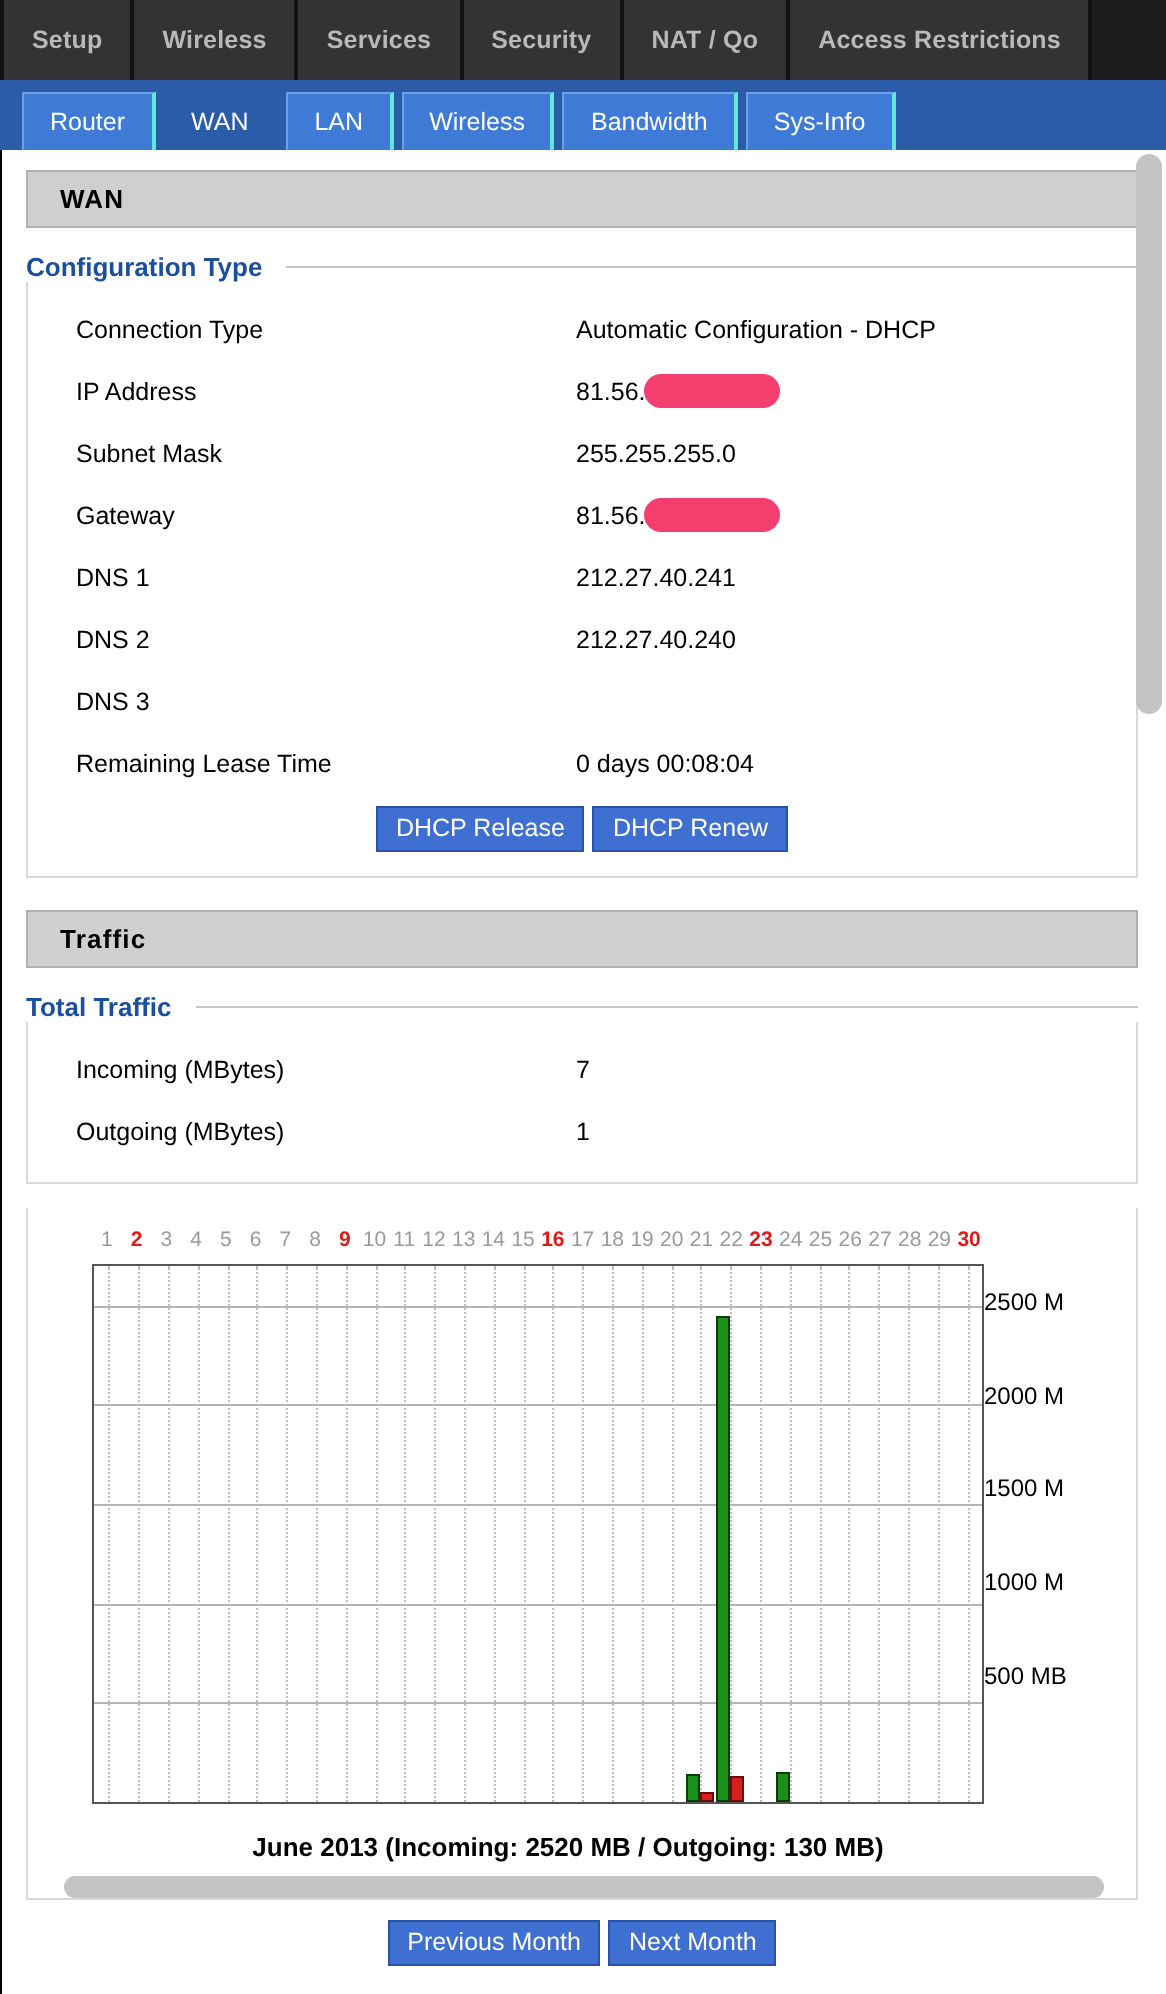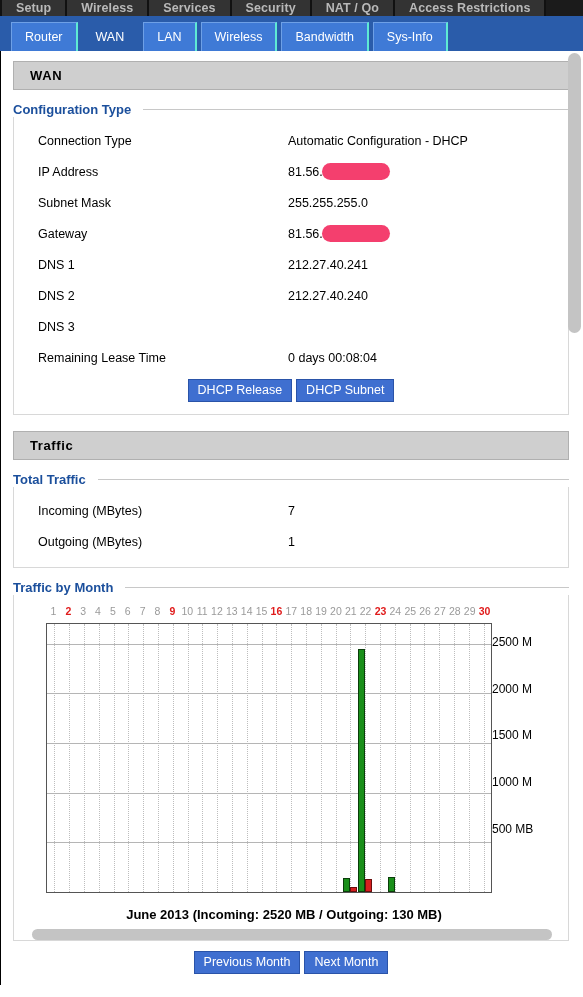--- a/index.html
+++ b/index.html
@@ -9,21 +9,21 @@
     background:#ffffff;
     font-family:"Liberation Sans", sans-serif;
     font-size:12px;
     color:#000;
     overflow:hidden;
     position:relative;
   }
 
   
   .topbar {
-    height:16px;
+    height:40px;
     background:#1b1b1b;
     display:flex;
     align-items:stretch;
     overflow:hidden;
   }
   .topbar .tab {
     display:flex; align-items:center; justify-content:center;
     padding:0 14px;
     color:#b9b9b9;
     font-weight:bold;
@@ -244,21 +244,21 @@
           <div class="lbl">DNS 3</div>
           <div class="val"></div>
         </div>
         <div class="row">
           <div class="lbl">Remaining Lease Time</div>
           <div class="val">0 days 00:08:04</div>
         </div>
 
         <div class="btnrow">
           <div class="btn">DHCP Release</div>
-          <div class="btn">DHCP Subnet</div>
+          <div class="btn">DHCP Renew</div>
         </div>
 
       </div>
     </div>
 
     <div style="height:16px"></div>
     <div class="sectionhead">Traffic</div>
 
     <div class="group">
       <div class="grouptitle">
@@ -271,24 +271,20 @@
           <div class="val">7</div>
         </div>
         <div class="row">
           <div class="lbl">Outgoing (MBytes)</div>
           <div class="val">1</div>
         </div>
       </div>
     </div>
 
     <div class="group">
-      <div class="grouptitle">
-        <span>Traffic by Month</span>
-        <span class="rule"></span>
-      </div>
       <div class="chartwrap">
         <div class="chartarea">
           <div class="daylabels" id="daylabels">
               <span style="left: calc(1.66667%);">1</span>
               <span class="sun" style="left: calc(5%);">2</span>
               <span style="left: calc(8.33333%);">3</span>
               <span style="left: calc(11.6667%);">4</span>
               <span style="left: calc(15%);">5</span>
               <span style="left: calc(18.3333%);">6</span>
               <span style="left: calc(21.6667%);">7</span>

